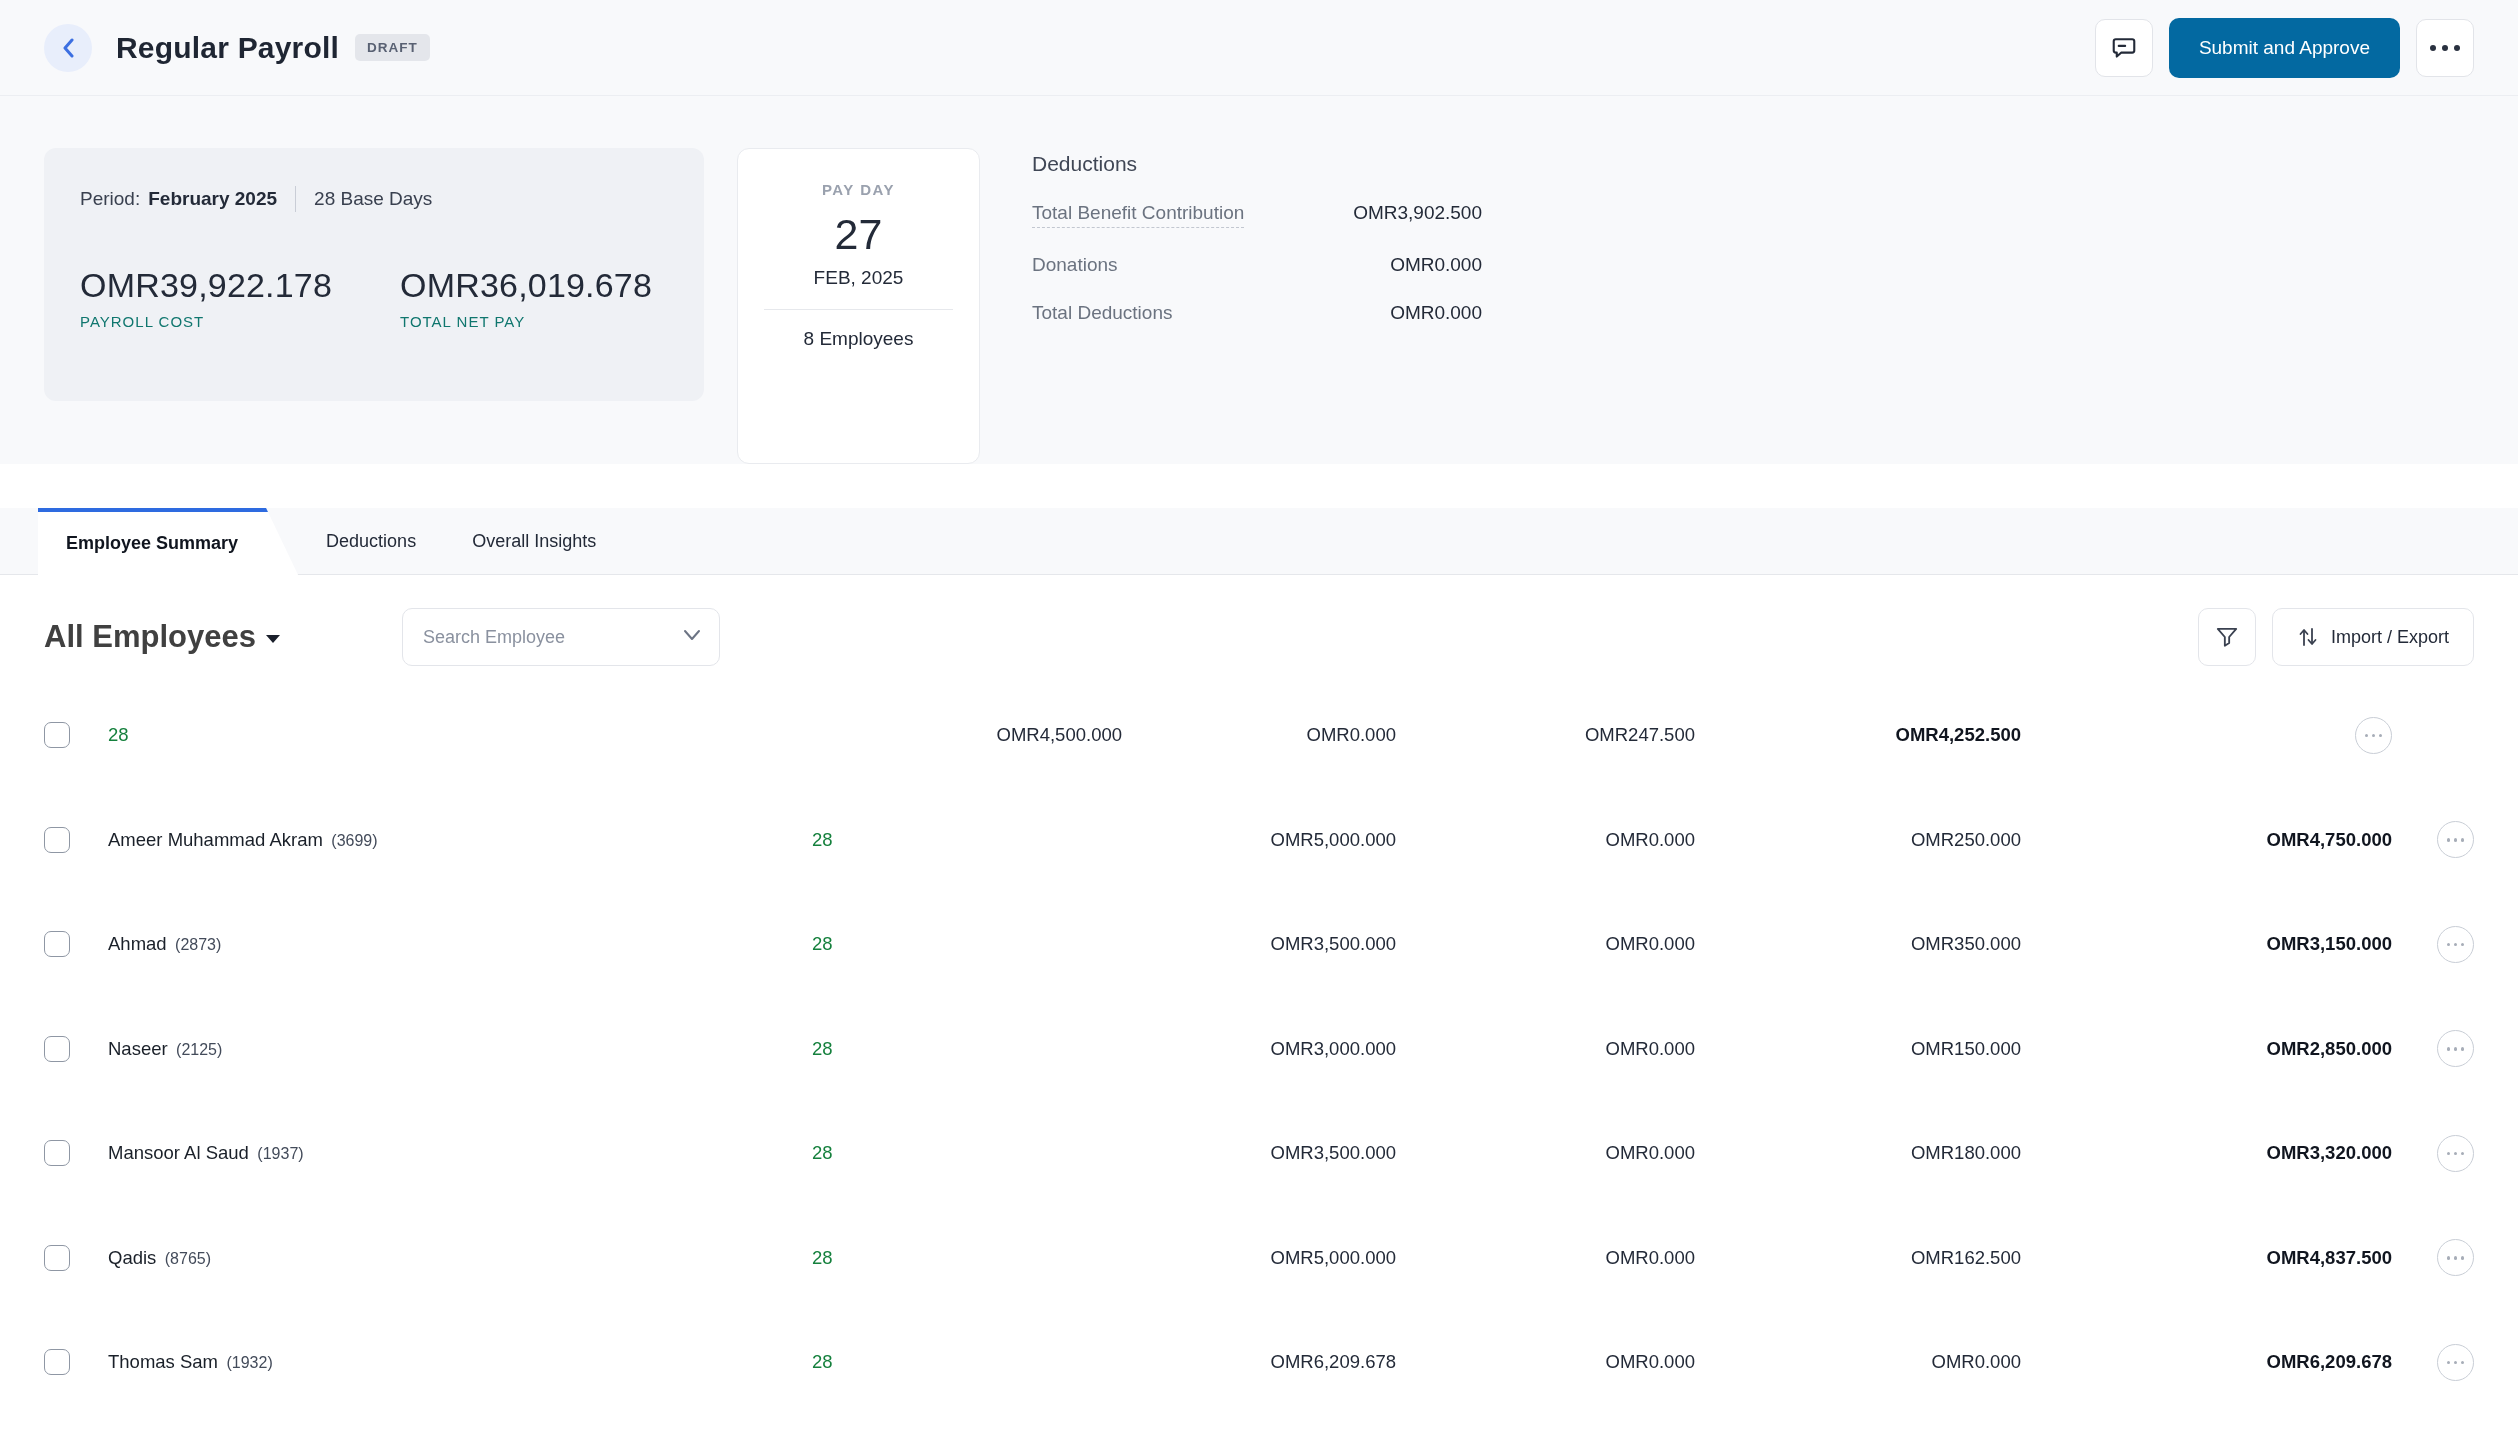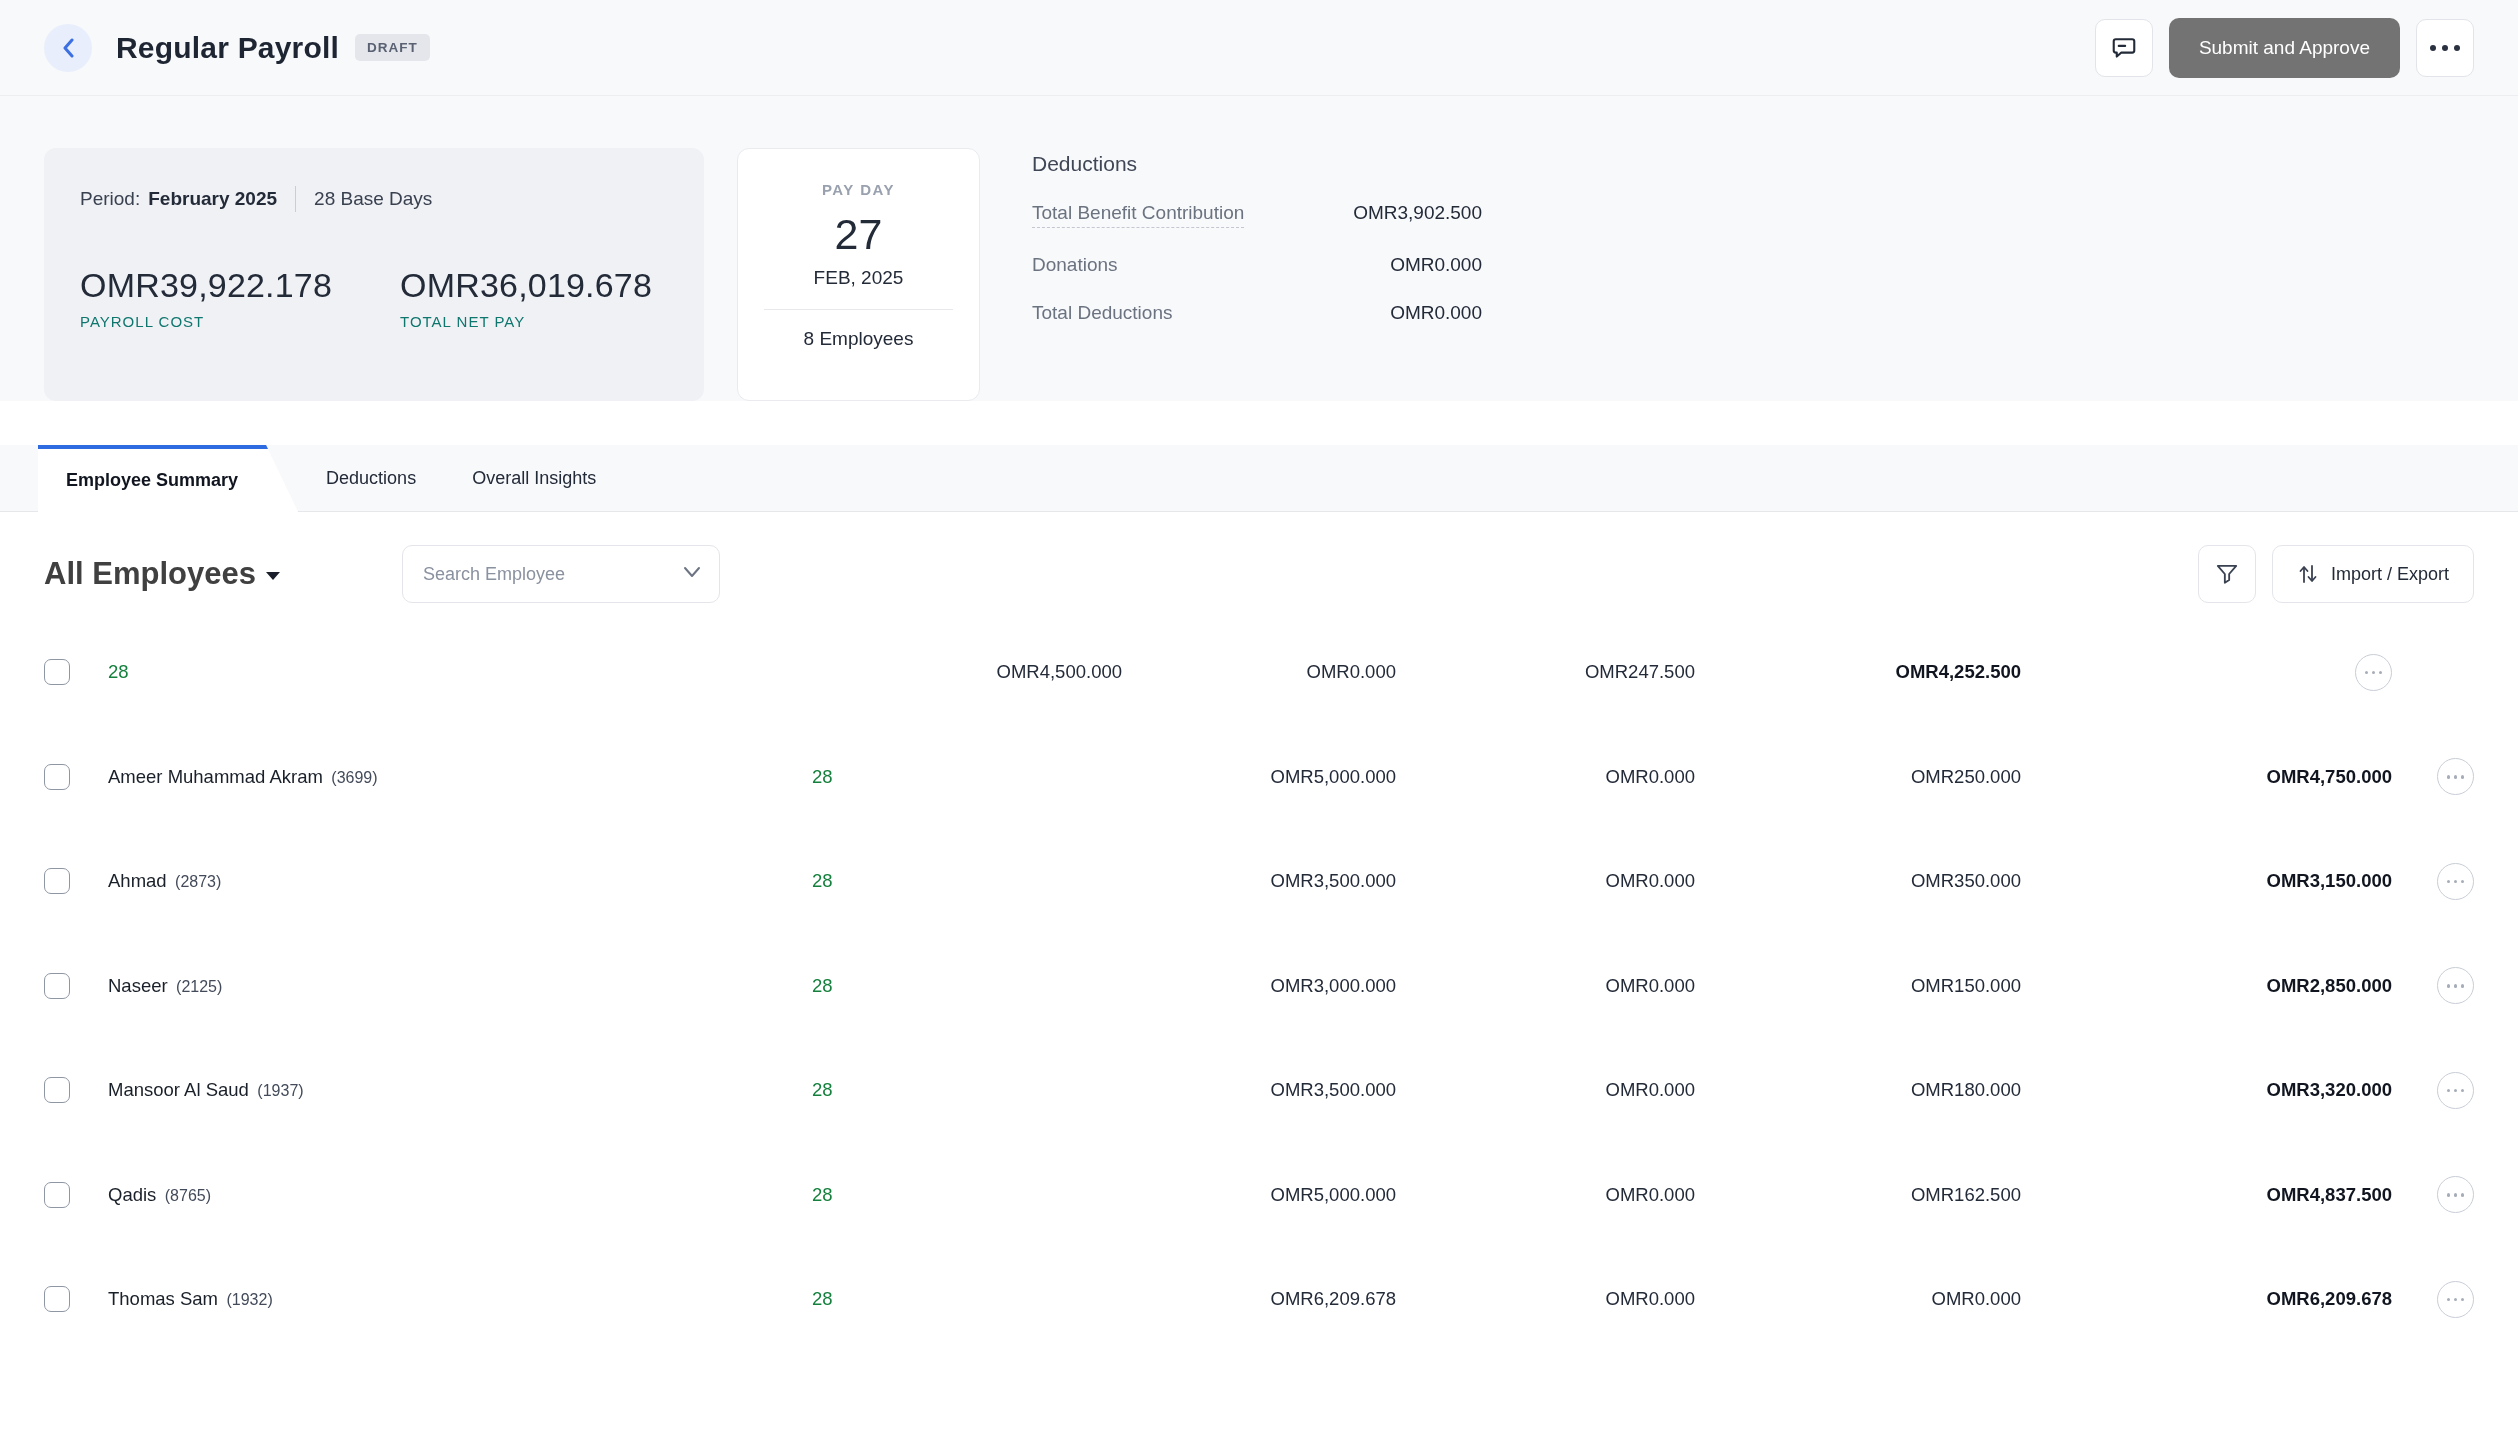--- a/index.html
+++ b/index.html
@@ -21,41 +21,41 @@
   .badge {
     margin-left:16px; background:#e4e6eb; color:#596173; font-size:13.5px; font-weight:700;
     letter-spacing:1px; padding:6px 12px; border-radius:5px;
   }
   .topbar-right { margin-left:auto; display:flex; align-items:center; gap:16px; }
   .icon-btn {
     width:58px; height:58px; background:#fff; border:1px solid #e2e4e9; border-radius:10px;
     display:flex; align-items:center; justify-content:center; cursor:pointer;
   }
   .primary-btn {
-    height:60px; padding:0 30px; background:#737373; color:#fff; font-size:19px; font-weight:500;
+    height:60px; padding:0 30px; background:#0369a1; color:#fff; font-size:19px; font-weight:500;
     border:none; border-radius:10px; cursor:pointer; font-family:inherit;
   }
   .dots { display:flex; gap:6px; }
   .dots i { width:6px; height:6px; border-radius:50%; background:#2a3140; display:block; }
 
   
   .summary { background:#f8f9fb; padding:52px 44px 0 44px; display:flex; align-items:flex-start; }
   .period-card {
     width:660px; height:253px; background:#eff1f5; border-radius:12px; padding:38px 36px;
   }
   .period-line { font-size:19px; color:#39404f; display:flex; align-items:center; }
   .period-line b { color:#232a38; font-weight:700; margin-left:8px; }
   .vsep { width:1px; height:26px; background:#c9cdd6; margin:0 18px; display:inline-block; }
   .amounts { display:flex; margin-top:54px; }
   .amount-block { min-width:320px; }
   .amount { font-size:34px; font-weight:500; color:#232a38; letter-spacing:.2px; }
   .amount-label { margin-top:8px; font-size:15px; font-weight:500; letter-spacing:1px; color:#0f766e; }
 
   .payday-card {
-    width:243px; height:253px; margin-left:33px; background:#fff; border:1px solid #e9ebef;
+    width:243px; height:316px; margin-left:33px; background:#fff; border:1px solid #e9ebef;
     border-radius:12px; text-align:center; padding-top:32px;
   }
   .payday-label { font-size:15px; font-weight:700; letter-spacing:1.5px; color:#9aa1ae; }
   .payday-day { font-size:43px; font-weight:500; color:#232a38; margin-top:12px; }
   .payday-date { font-size:19px; color:#232a38; margin-top:8px; }
   .payday-card hr { border:none; border-top:1px solid #e6e8ec; margin:20px 26px 0 26px; }
   .payday-emps { font-size:19px; color:#232a38; margin-top:18px; }
 
   .ded-panel { margin-left:52px; width:450px; padding-top:4px; }
   .ded-title { font-size:21px; font-weight:500; color:#3f4655; }

